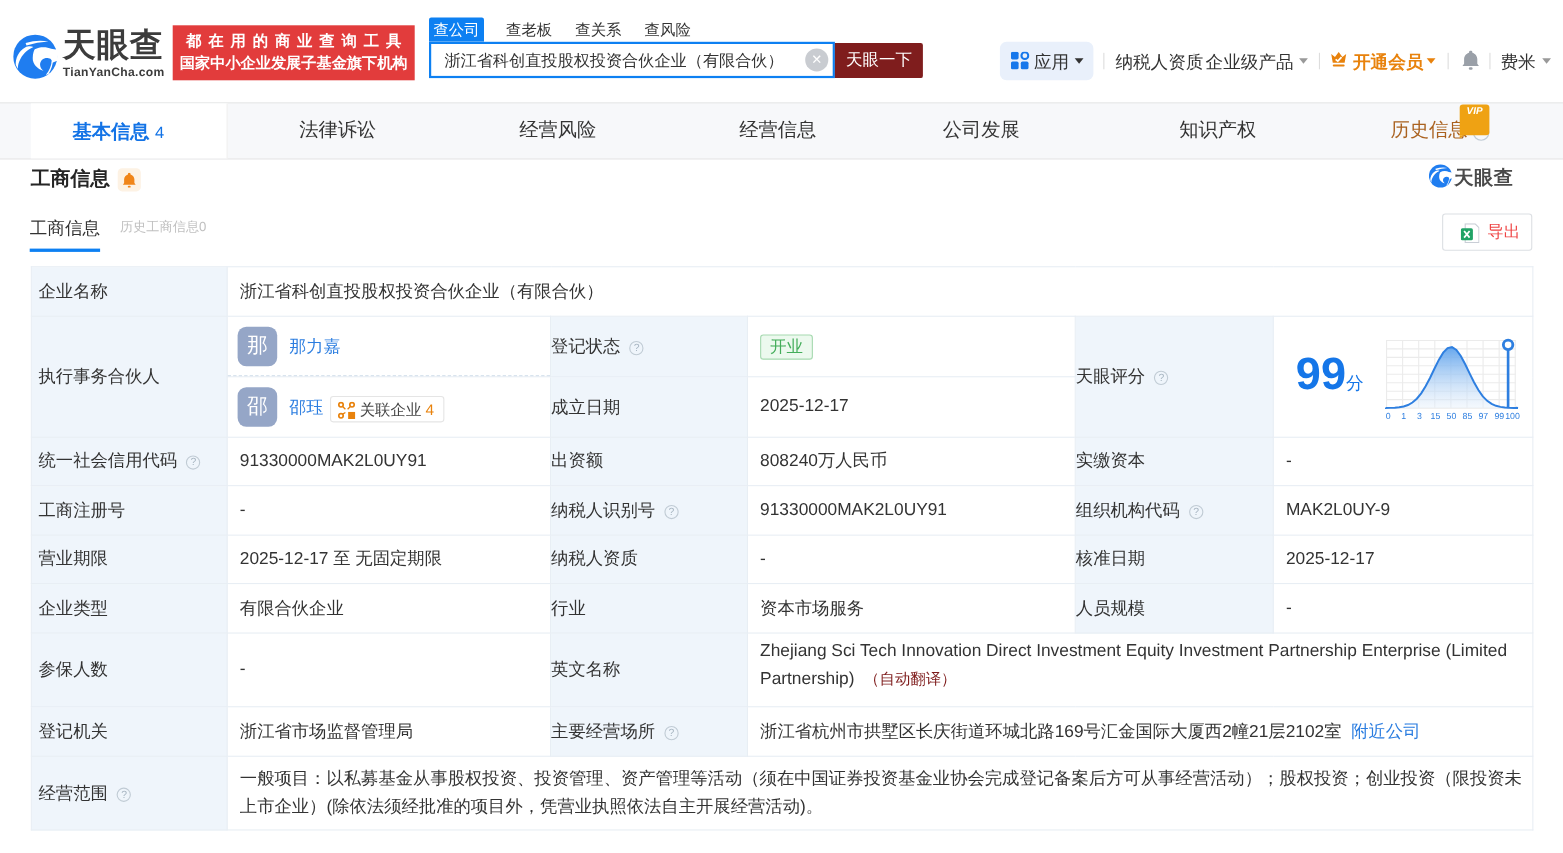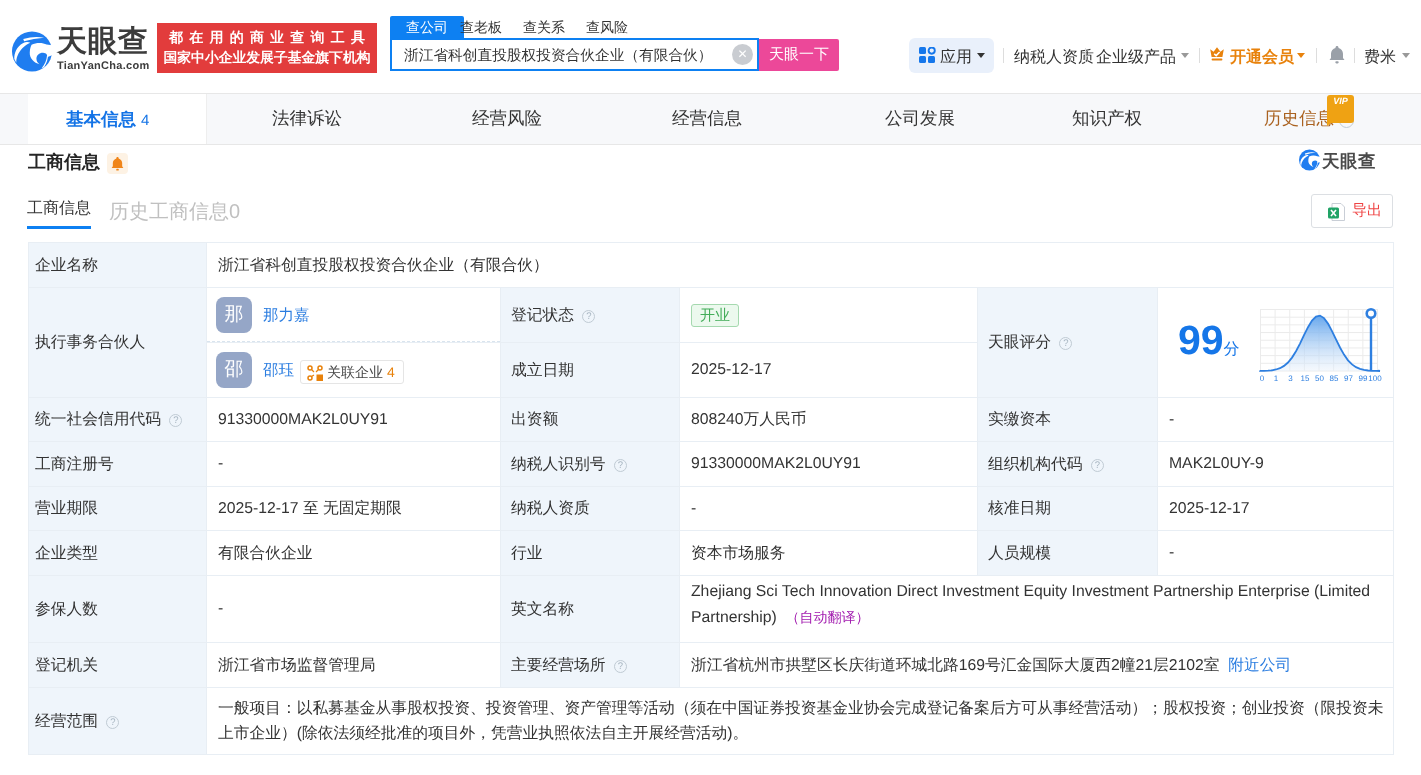--- a/index.html
+++ b/index.html
@@ -6,27 +6,27 @@
 html,body { width:1421px; height:775px; background:#fff; font-family:"Liberation Sans",sans-serif; text-rendering:geometricPrecision; }
 #page { position:relative; width:1421px; height:775px; overflow:hidden; background:#fff; }
 .abs { position:absolute; }
 
 .logo-txt { left:57px; top:28px; line-height:28px; font-size:30px; font-weight:bold; color:#3c3c3c; letter-spacing:0.5px; }
 .logo-sub { left:57px; top:60px; font-size:11px; font-weight:bold; color:#3c3c3c; letter-spacing:0.3px; }
 .redbadge { left:157px; top:23px; width:220px; height:50px; background:#e23c3c; color:#fff; text-align:center; font-weight:bold; }
 .redbadge .l1 { margin-top:4px; font-size:14px; letter-spacing:6.2px; text-indent:6.2px; line-height:21px; }
 .redbadge .l2 { font-size:13.8px; letter-spacing:0; line-height:19px; }
 .stabs { left:390px; top:16px; height:22px; font-size:14px; color:#333; }
-.stab-act { display:inline-block; background:#0d80f2; color:#fff; height:22px; line-height:22px; padding:0 16px; border-radius:2px 2px 0 0; }
+.stab-act { display:inline-block; background:#0d80f2; color:#fff; height:22px; line-height:22px; padding:0 4px; border-radius:2px 2px 0 0; }
 .stab { position:absolute; top:3px; white-space:nowrap; }
 .stabs { white-space:nowrap; }
 .sinput { left:390px; top:38px; width:369px; height:33px; border:2px solid #0d80f2; background:#fff; }
 .sinput span { position:absolute; left:12px; top:7px; font-size:14.7px; color:#333; }
 .sclear { left:732px; top:44px; width:21px; height:21px; border-radius:50%; background:#c9ccd1; color:#fff; text-align:center; line-height:21px; font-size:12px; }
-.sbtn { left:759px; top:39px; width:80px; height:32px; line-height:32px; background:#ec4899; color:#fff; font-size:15px; text-align:center; border-radius:0 2px 2px 0; }
+.sbtn { left:759px; top:39px; width:80px; height:32px; line-height:32px; background:#7f1d1d; color:#fff; font-size:15px; text-align:center; border-radius:0 2px 2px 0; }
 .appbtn { left:909px; top:38px; width:85px; height:35px; background:#e9f0fb; border-radius:6px; }
 .hmenu { top:47px; font-size:16px; color:#333; }
 .hsep { top:48px; width:1px; height:15px; background:#ddd; }
 .orange { color:#e8820c; }
 .caret { position:absolute; width:0; height:0; border-left:4.5px solid transparent; border-right:4.5px solid transparent; border-top:5.5px solid #333; }
 .caret.gray { border-top-color:#999; }
 .caret.org { border-top-color:#e8820c; }
 
 .navbar { left:0; top:93px; width:1421px; height:52px; background:#f7f8fa; border-top:1px solid #e7e7e7; border-bottom:1px solid #e7e7e7; }
 .ntab { position:absolute; top:0; height:52px; line-height:51px; text-align:center; font-size:17.5px; color:#333; }
@@ -34,46 +34,46 @@
 .ntab-act span { font-weight:normal; font-size:15px; }
 .vip-tab { color:#aa6220; }
 .vipbadge { position:absolute; left:1327px; top:95px; width:27px; height:28px; background:#efa213; border-radius:3px 3px 3px 0; color:#fff; font-size:9px; font-weight:bold; font-style:italic; line-height:13px; text-align:center; }
 .vipbadge:after { content:""; position:absolute; left:0; bottom:-3px; border-left:4px solid #efa213; border-bottom:3px solid transparent; }
 .qmark { display:inline-block; width:13px; height:13px; border:1px solid #c0cbd4; border-radius:50%; color:#a8b6c2; font-size:9.5px; line-height:11px; text-align:center; vertical-align:1px; font-weight:normal; font-style:normal; }
 
 .sec-title { left:28px; top:151px; font-size:18px; font-weight:bold; color:#252525; }
 .bellbox { left:107px; top:153px; width:21px; height:21px; background:#fdf2e4; border-radius:4px; }
 .wm-txt { left:1322px; top:150px; font-size:17.5px; font-weight:bold; color:#4a4a4a; letter-spacing:0.5px; }
 .subtab1 { left:27px; top:198px; font-size:16px; color:#333; }
-.subtab2 { left:109px; top:198px; font-size:20px; color:#c0c0c0; }
+.subtab2 { left:109px; top:198px; font-size:12px; color:#c0c0c0; }
 .subline { left:27px; top:226px; width:64px; height:3px; background:#0d80f2; }
 .exportbtn { left:1311px; top:194px; width:82px; height:34px; border:1px solid #dcdfe3; border-radius:3px; background:#fff; }
 .exportbtn span { position:absolute; left:40px; top:7px; font-size:15px; color:#ef4444; }
 </style>
 </head>
 <body>
 <div id="page">
 <style>
 
 .tbl { position:absolute; left:28px; top:242px; width:1365px; border-collapse:collapse; table-layout:fixed; font-size:15.75px; color:#333; }
 .tbl td { border:1px solid #e8eef4; padding:0 11px; vertical-align:middle; }
-.tbl td.lb { background:#eff5fb; padding:0 10px; }
+.tbl td.lb { background:#eff5fb; padding:0 0; }
 .tbl td.lb1 { padding-left:6px; }
 .tbl .qmark { margin-left:4px; }
 td.pcell { padding:0; }
 .prow { position:relative; height:54px; }
 .prow1 { border-bottom:1px dashed #d9e4ee; height:54px; }
 .avatar { position:absolute; left:9px; top:9px; width:36px; height:36px; background:#95a6c7; border-radius:8px; color:#fff; font-size:19px; text-align:center; line-height:36px; }
 .pname { position:absolute; left:56px; top:17px; font-size:15.5px; color:#2b7de0; }
 .relbadge { position:absolute; left:93px; top:17px; height:24px; border:1px solid #e5e5e5; border-radius:3px; background:#fff; font-size:14px; color:#454545; line-height:22px; padding:0 8px 0 26px; }
 .relbadge b { color:#e8820c; font-weight:normal; }
 .greentag { display:inline-block; height:23px; line-height:21px; padding:0 8px; background:#ecf9ee; border:1px solid #a5d9af; border-radius:3px; color:#44ad5a; font-size:15px; }
 .score99 { position:absolute; left:20px; top:29px; font-size:41px; font-weight:bold; color:#1576e8; }
 .score99 i { font-style:normal; font-weight:normal; font-size:16px; }
-.gray-s { color:#a21caf; font-size:14px; }
+.gray-s { color:#7f1d1d; font-size:14px; }
 .bluelink { color:#2b7de0; text-decoration:none; }
 .engrow { line-height:25.5px; }
 .engup { padding-bottom:9px !important; }
 </style>
 
 <svg class="abs" style="left:12px;top:31px" width="40" height="41" viewBox="0 0 48 48">
  <circle cx="24" cy="24" r="24" fill="#1f7df0"></circle>
  <path d="M13.5,9 Q27,5 38.5,7.5 Q26,8.2 14.5,11.8 Z" fill="#fff"></path>
  <path d="M22,13.5 C15,16.5 9.5,22 6.5,29.5 C5.5,32 5,34.5 5.2,37.5 L2.8,33 C2.4,25.5 6,17.8 13,14 C16.5,12.2 20,12.6 22,13.5 Z" fill="#fff"></path>
  <path d="M23.5,16 C29,12.8 37,13.2 41.5,15.5 L48,16.5 L48,28.5 L42,31 C42.9,27.5 40.8,25.6 37.4,25.4 C32.9,25.2 29.4,28.2 29.3,32.5 C29.3,35.2 30.6,37.6 33,39.3 C26.5,37.8 21,32 21.3,25.5 C21.5,21 22.3,18 23.5,16 Z" fill="#fff"></path>
@@ -125,21 +125,21 @@
 </svg>
 <div class="abs hsep" style="left:1354px"></div>
 <div class="abs hmenu" style="left:1364px">费米</div>
 <div class="abs caret gray" style="left:1402px;top:53px"></div>
 
 <div class="abs navbar"></div>
 <div class="abs ntab ntab-act" style="left:28px;width:179px;top:94px;height:50px;line-height:50px;text-align:left;padding-left:38px">基本信息 <span>4</span></div>
 <div class="abs ntab" style="left:407px;width:200px;top:93px">经营风险</div>
 <div class="abs ntab" style="left:207px;width:200px;top:93px">法律诉讼</div>
 <div class="abs ntab" style="left:607px;width:200px;top:93px">经营信息</div>
-<div class="abs ntab" style="left:820px;width:200px;top:93px">公司发展</div>
+<div class="abs ntab" style="left:792px;width:200px;top:93px">公司发展</div>
 <div class="abs ntab" style="left:1007px;width:200px;top:93px">知识产权</div>
 <div class="abs ntab vip-tab" style="left:1207px;width:186px;top:93px;padding-left:18px">历史信息 <span class="qmark" style="width:15px;height:15px;font-size:10.5px;line-height:13px">?</span></div>
 <div class="vipbadge">VIP</div>
 
 <div class="abs sec-title">工商信息</div>
 <div class="abs bellbox"></div>
 <svg class="abs" style="left:111px;top:157px" width="13" height="14" viewBox="0 0 16 18">
  <path d="M8 0 C8.8 0 9.5 0.6 9.5 1.5 L9.5 2 C12 2.7 14 5 14 7.8 L14 12 L15.5 14 L0.5 14 L2 12 L2 7.8 C2 5 4 2.7 6.5 2 L6.5 1.5 C6.5 0.6 7.2 0 8 0 Z" fill="#f08519"></path>
  <rect x="6.3" y="15.2" width="3.4" height="2.2" rx="1.1" fill="#f08519"></rect>
 </svg>

